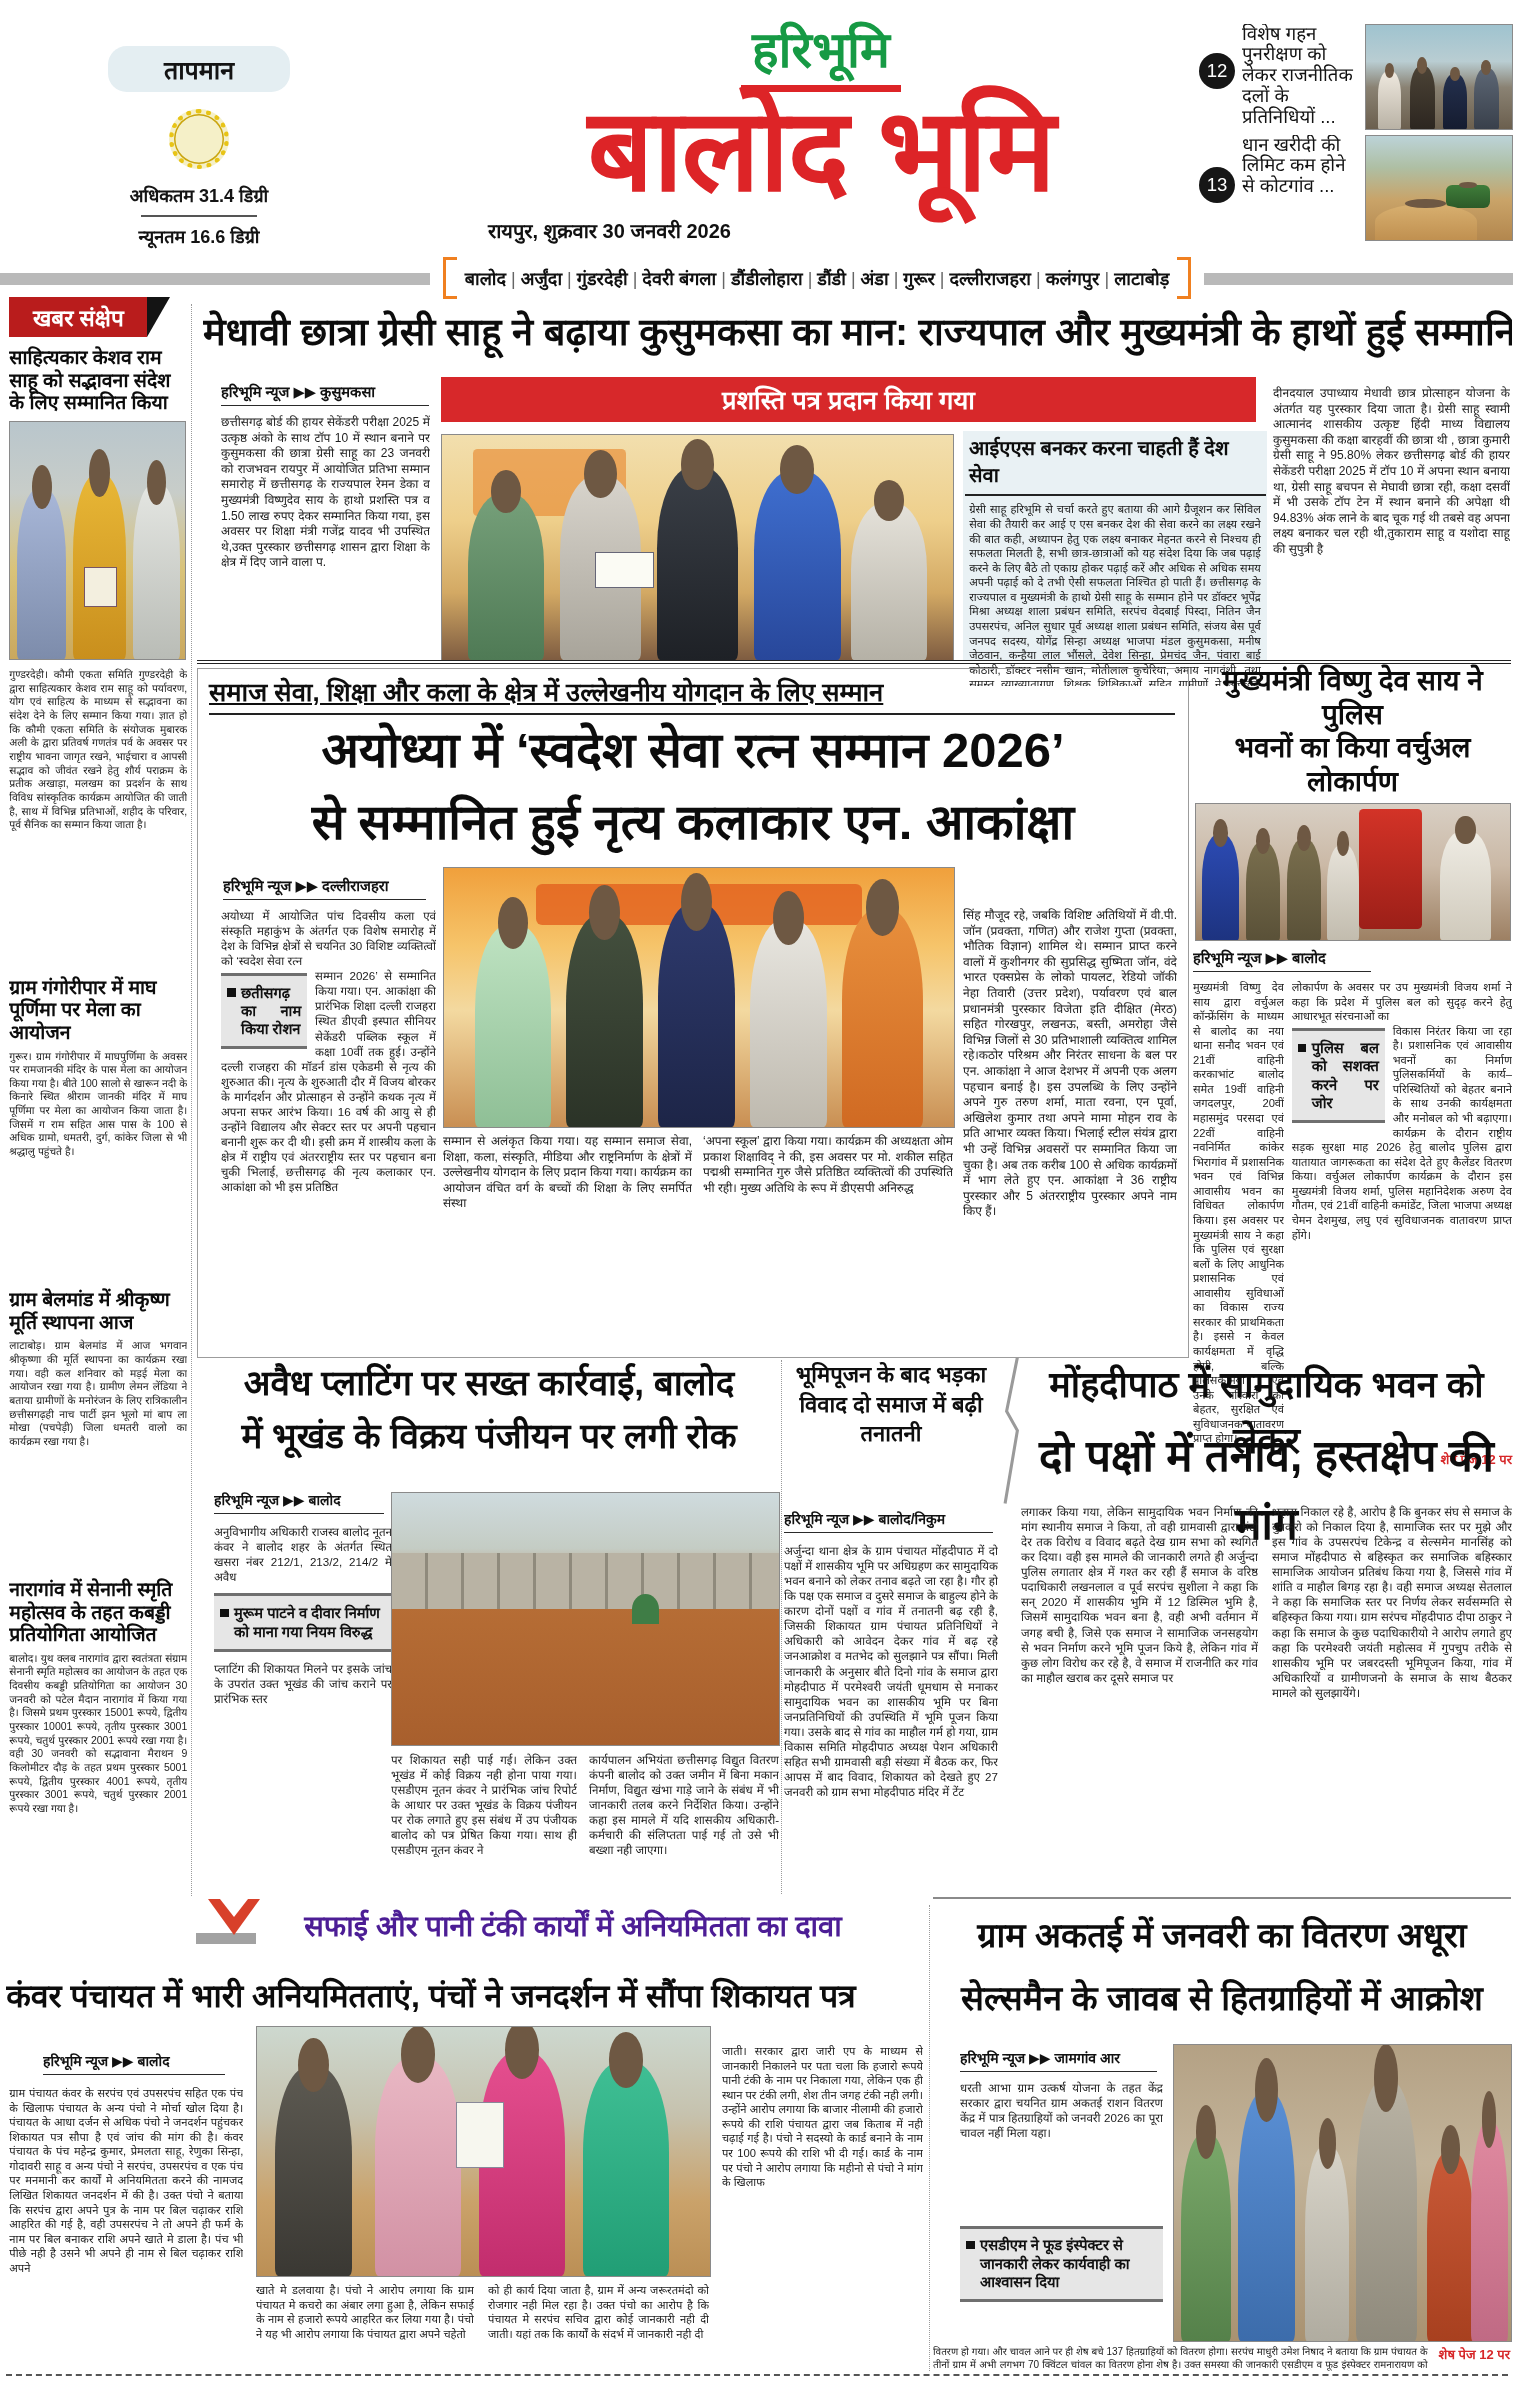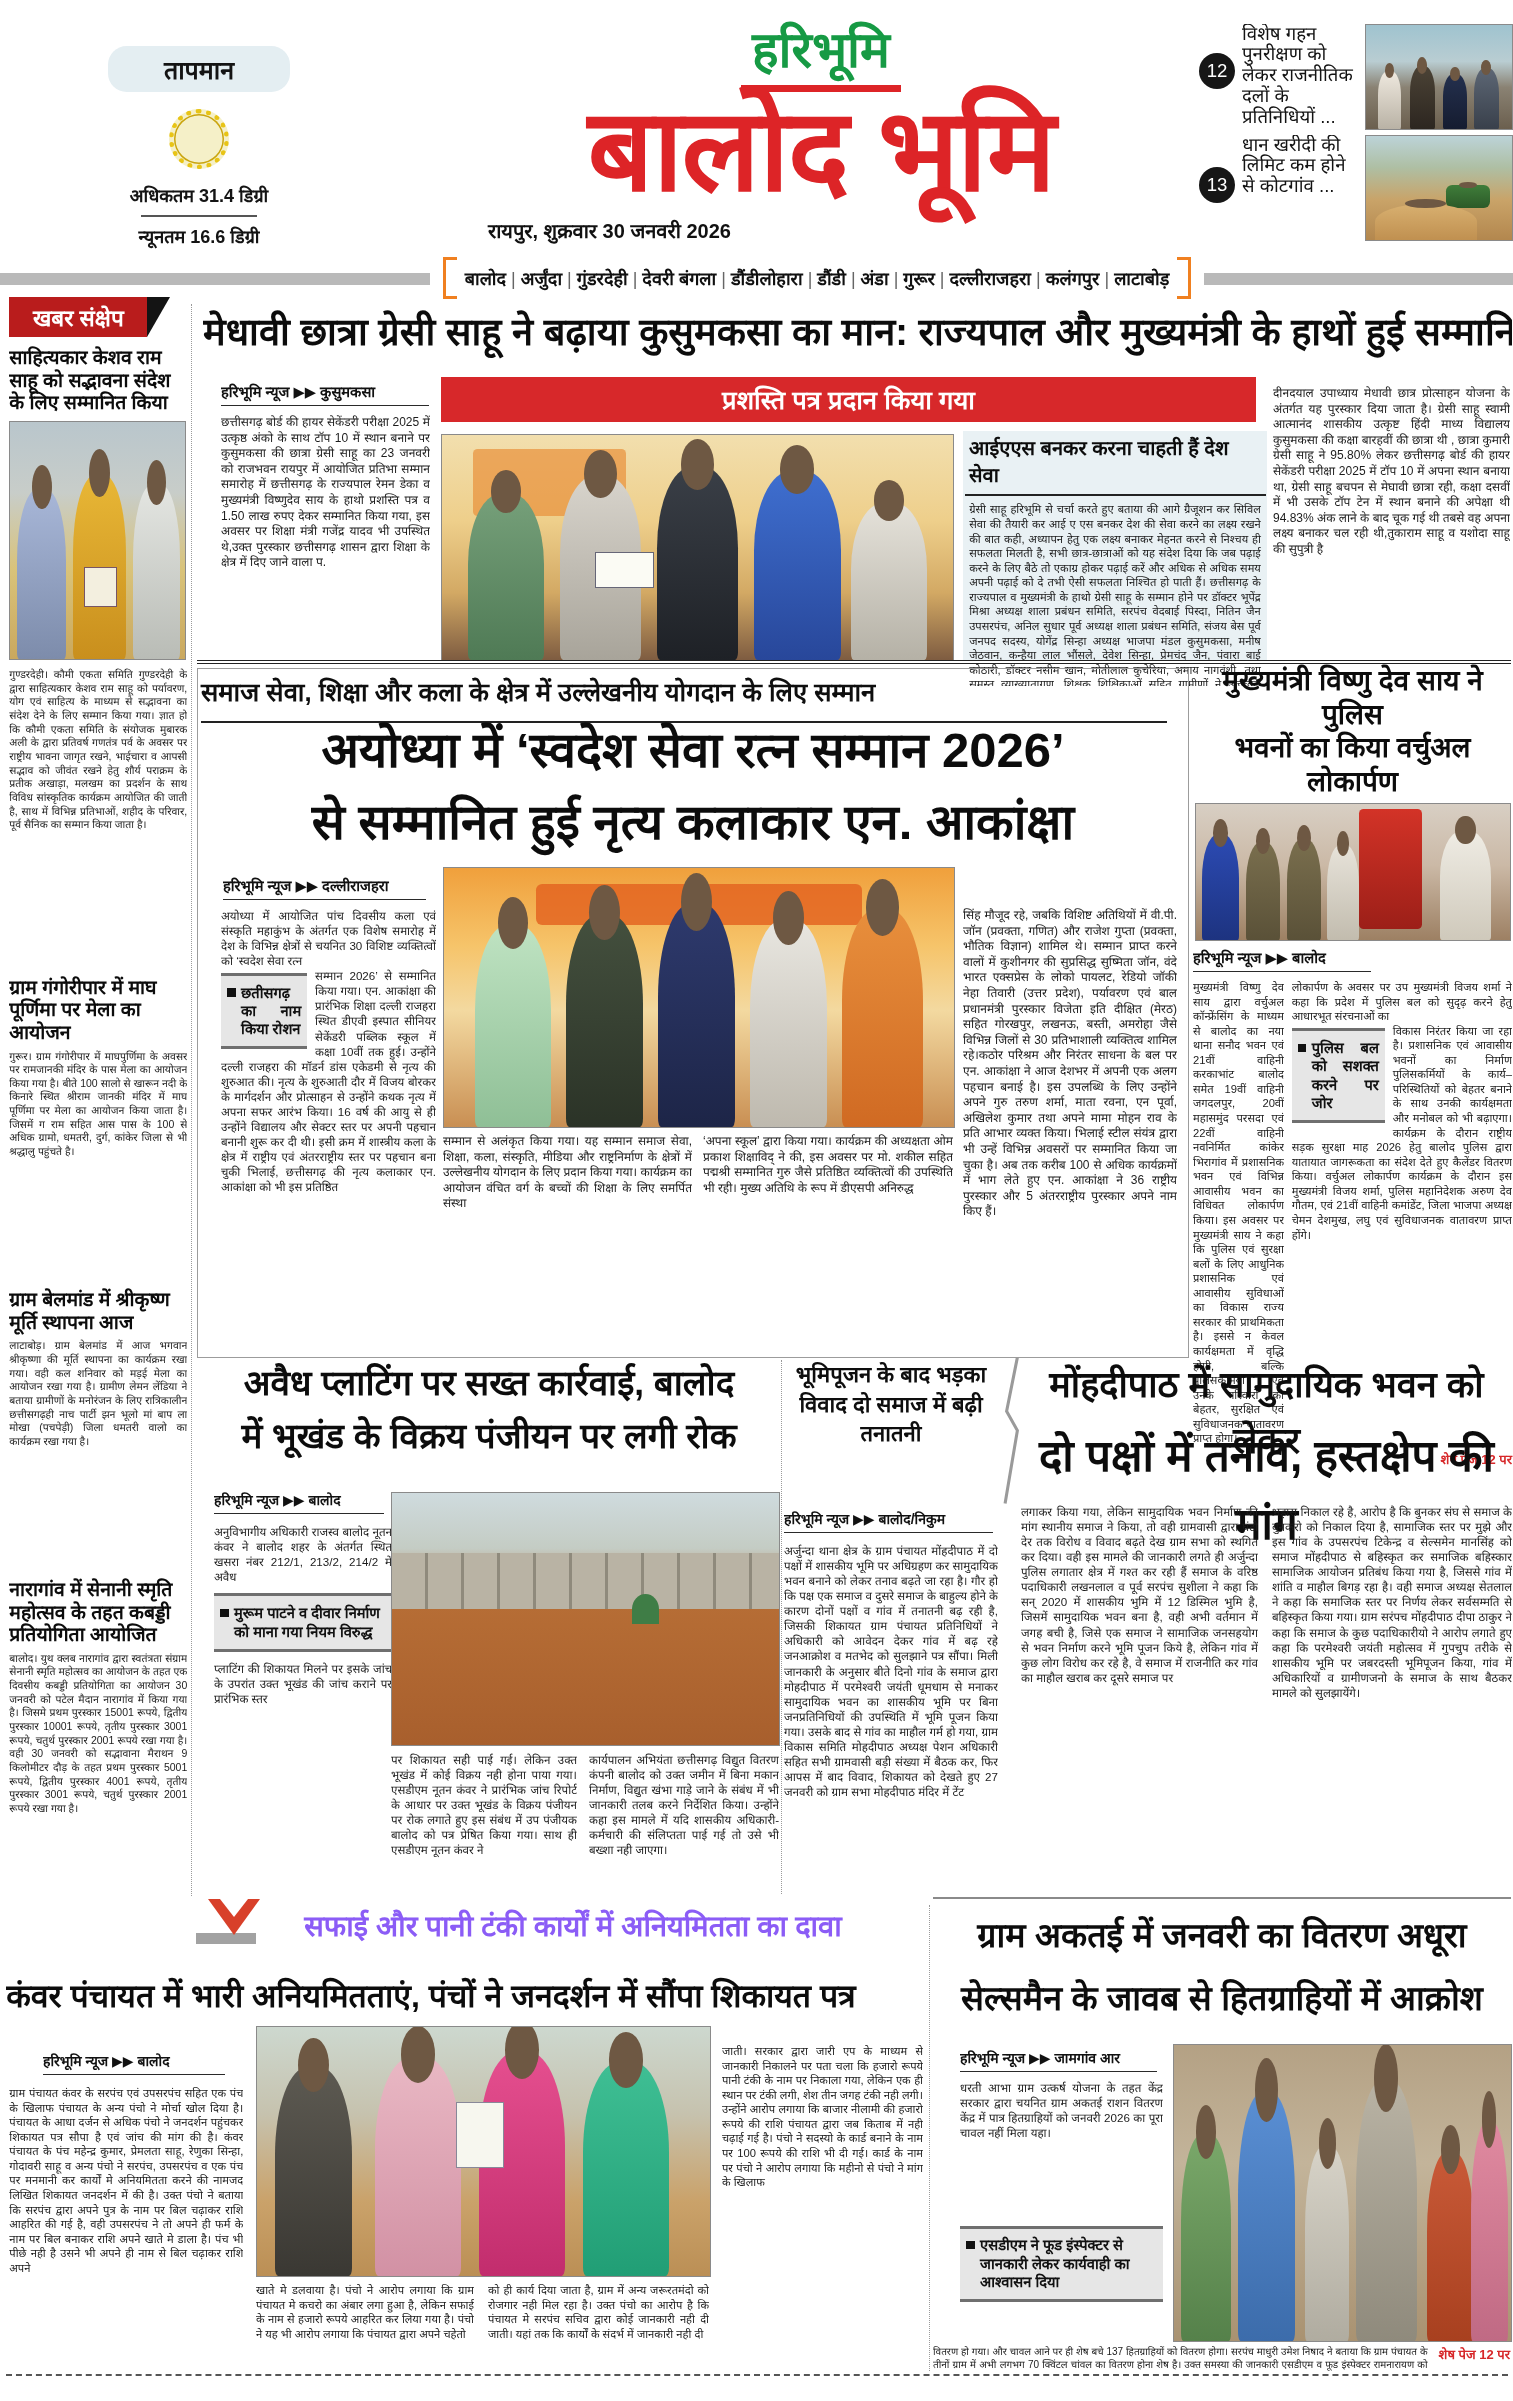--- a/index.html
+++ b/index.html
@@ -119,21 +119,21 @@
   <div class="abs" style="left:963px;top:431px;width:304px;height:229px;background:#e9f1f4;padding:0;">
     <div class="hl" style="font-size:20px;border-bottom:2.3px solid #222;padding:3.1px 4.6px 6.2px;margin:0 1.5px;">आईएएस बनकर करना चाहती हैं देश सेवा</div>
     <div class="colTxt" style="padding:6.2px 6.2px 0;height:184px;font-size:11.2px;">ग्रेसी साहू हरिभूमि से चर्चा करते हुए बताया की आगे ग्रैजूशन कर सिविल सेवा की तैयारी कर आई ए एस बनकर देश की सेवा करने का लक्ष्य रखने की बात कही, अध्यापन हेतु एक लक्ष्य बनाकर मेहनत करने से निश्चय ही सफलता मिलती है, सभी छात्र-छात्राओं को यह संदेश दिया कि जब पढ़ाई करने के लिए बैठे तो एकाग्र होकर पढ़ाई करें और अधिक से अधिक समय अपनी पढ़ाई को दे तभी ऐसी सफलता निश्चित हो पाती हैं। छत्तीसगढ़ के राज्यपाल व मुख्यमंत्री के हाथो ग्रेसी साहू के सम्मान होने पर डॉक्टर भूपेंद्र मिश्रा अध्यक्ष शाला प्रबंधन समिति, सरपंच वेदबाई पिस्दा, नितिन जैन उपसरपंच, अनिल सुधार पूर्व अध्यक्ष शाला प्रबंधन समिति, संजय बेस पूर्व जनपद सदस्य, योगेंद्र सिन्हा अध्यक्ष भाजपा मंडल कुसुमकसा, मनीष जेठवान, कन्हैया लाल भौंसले, देवेश सिन्हा, प्रेमचंद जैन, पंवारा बाई कोठारी, डॉक्टर नसीम खान, मोतीलाल कुचेरिया, अमाय नागवंशी, तथा समस्त व्याख्यातागण, शिक्षक शिक्षिकाओं सहित ग्रामीणों ने उज्ज्वल भविष्य कामना की।</div>
   </div>
 
   <div class="abs colTxt" style="left:1273px;top:386px;width:237px;height:273px;font-size:12px;">दीनदयाल उपाध्याय मेधावी छात्र प्रोत्साहन योजना के अंतर्गत यह पुरस्कार दिया जाता है। ग्रेसी साहू स्वामी आत्मानंद शासकीय उत्कृष्ट हिंदी माध्य विद्यालय कुसुमकसा की कक्षा बारहवीं की छात्रा थी , छात्रा कुमारी ग्रेसी साहू ने 95.80% लेकर छत्तीसगढ़ बोर्ड की हायर सेकेंडरी परीक्षा 2025 में टॉप 10 में अपना स्थान बनाया था, ग्रेसी साहू बचपन से मेघावी छात्रा रही, कक्षा दसवीं में भी उसके टॉप टेन में स्थान बनाने की अपेक्षा थी 94.83% अंक लाने के बाद चूक गई थी तबसे वह अपना लक्ष्य बनाकर चल रही थी,तुकाराम साहू व यशोदा साहू की सुपुत्री है</div>
 
   <div class="abs" style="left:197px;top:660px;width:1314px;height:2.3px;border-top:1.5px solid #222;border-bottom:1.5px solid #222;"></div>
 
   <div class="abs frame" style="left:197px;top:668px;width:990px;height:688px;">
-    <div class="kick" style="position:absolute;left:3px;top:4.6px;width:966px;font-size:25.6px;border-bottom:2.3px solid #222;padding-bottom:12px;">समाज सेवा, शिक्षा और कला के क्षेत्र में उल्लेखनीय योगदान के लिए सम्मान</div>
+    <div class="kick" style="position:absolute;left:11px;top:4.6px;width:966px;font-size:25.6px;border-bottom:2.3px solid #222;padding-bottom:4px;text-decoration:underline;">समाज सेवा, शिक्षा और कला के क्षेत्र में उल्लेखनीय योगदान के लिए सम्मान</div>
     <div class="hl" style="position:absolute;left:0;top:46px;width:100%;text-align:center;font-size:49px;">अयोध्या में ‘स्वदेश सेवा रत्न सम्मान 2026’</div>
     <div class="hl" style="position:absolute;left:0;top:118px;width:100%;text-align:center;font-size:49px;">से सम्मानित हुई नृत्य कलाकार एन. आकांक्षा</div>
     <div class="bl" style="position:absolute;left:25px;top:206px;width:203px;">हरिभूमि न्यूज ▶▶ दल्लीराजहरा</div>
 
     <div style="position:absolute;left:23px;top:239px;width:215px;height:445px;overflow:hidden;" class="colTxt">
       <p class="pbody">अयोध्या में आयोजित पांच दिवसीय कला एवं संस्कृति महाकुंभ के अंतर्गत एक विशेष समारोह में देश के विभिन्न क्षेत्रों से चयनित 30 विशिष्ट व्यक्तित्वों को ‘स्वदेश सेवा रत्न</p>
       <div class="pull" style="float:left;width:74px;margin:4.6px 7.7px 3.1px 0;font-size:14.7px;">
         <span class="sq"></span>
         <span>छतीसगढ़ का नाम किया रोशन</span>
       </div>
@@ -214,21 +214,21 @@
     <div class="hl" style="position:absolute;left:237px;top:0;width:491px;text-align:center;font-size:36px;line-height:1.55;">मोंहदीपाठ में सामुदायिक भवन को लेकर</div>
     <div class="hl" style="position:absolute;left:237px;top:65px;width:491px;text-align:center;font-size:44px;line-height:1.55;">दो पक्षों में तनाव, हस्तक्षेप की मांग</div>
     <div class="colTxt" style="position:absolute;left:237px;top:147px;width:237px;height:392px;">लगाकर किया गया, लेकिन सामुदायिक भवन निर्माण की मांग स्थानीय समाज ने किया, तो वही ग्रामवासी द्वारा घंटो देर तक विरोध व विवाद बढ़ते देख ग्राम सभा को स्थगित कर दिया। वही इस मामले की जानकारी लगते ही अर्जुन्दा पुलिस लगातार क्षेत्र में गश्त कर रही हैं समाज के वरिष्ठ पदाधिकारी लखनलाल व पूर्व सरपंच सुशीला ने कहा कि सन् 2020 में शासकीय भुमि में 12 डिस्मिल भुमि है, जिसमें सामुदायिक भवन बना है, वही अभी वर्तमान में जगह बची है, जिसे एक समाज ने सामाजिक जनसहयोग से भवन निर्माण करने भूमि पूजन किये है, लेकिन गांव में कुछ लोग विरोध कर रहे है, वे समाज में राजनीति कर गांव का माहौल खराब कर दूसरे समाज पर</div>
     <div class="colTxt" style="position:absolute;left:488px;top:147px;width:240px;height:392px;">भड़ास निकाल रहे है, आरोप है कि बुनकर संघ से समाज के बुनकरो को निकाल दिया है, सामाजिक स्तर पर मुझे और इस गांव के उपसरपंच टिकेन्द्र व सेल्समेन मानसिंह को समाज मोंहदीपाठ से बहिस्कृत कर समाजिक बहिस्कार सामाजिक आयोजन प्रतिबंध किया गया है, जिससे गांव में शांति व माहौल बिगड़ रहा है। वही समाज अध्यक्ष सेतलाल ने कहा कि समाजिक स्तर पर निर्णय लेकर सर्वसम्मति से बहिस्कृत किया गया। ग्राम सरंपच मोंहदीपाठ दीपा ठाकुर ने कहा कि समाज के कुछ पदाधिकारीयो ने आरोप लगाते हुए कहा कि परमेश्वरी जयंती महोत्सव में गुपचुप तरीके से शासकीय भूमि पर जबरदस्ती भूमिपूजन किया, गांव में अधिकारियों व ग्रामीणजनो के समाज के साथ बैठकर मामले को सुलझायेंगे।</div>
   </div>
 
   <div class="abs" style="left:196px;top:1933px;width:60px;height:11px;background:#a2a2a2;"></div>
   <div class="abs" style="left:208px;top:1899px;width:0;height:0;border-left:26px solid transparent;border-right:26px solid transparent;border-top:36px solid #d8402a;"></div>
   <div class="abs" style="left:220px;top:1899px;width:0;height:0;border-left:14px solid transparent;border-right:14px solid transparent;border-top:18.6px solid #ffffff;"></div>
 
-  <div class="abs" style="left:267px;top:1905px;width:612px;text-align:center;font-size:29px;font-weight:800;color:#8b5cf6;">सफाई और पानी टंकी कार्यों में अनियमितता का दावा</div>
+  <div class="abs" style="left:267px;top:1905px;width:612px;text-align:center;font-size:29px;font-weight:800;color:#4c1d95;">सफाई और पानी टंकी कार्यों में अनियमितता का दावा</div>
   <div class="abs hl" style="left:6.2px;top:1973px;width:918px;height:60px;font-size:32px;white-space:nowrap;overflow:hidden;">कंवर पंचायत में भारी अनियमितताएं, पंचों ने जनदर्शन में सौंपा शिकायत पत्र</div>
   <div class="abs bl" style="left:43px;top:2051px;width:182px;font-size:14px;">हरिभूमि न्यूज ▶▶ बालोद</div>
 
   <div class="abs colTxt" style="left:9.3px;top:2086px;width:234px;height:282px;font-size:11.2px;">ग्राम पंचायत कंवर के सरपंच एवं उपसरपंच सहित एक पंच के खिलाफ पंचायत के अन्य पंचो ने मोर्चा खोल दिया है। पंचायत के आधा दर्जन से अधिक पंचो ने जनदर्शन पहुंचकर शिकायत पत्र सौपा है एवं जांच की मांग की है। कंवर पंचायत के पंच महेन्द्र कुमार, प्रेमलता साहू, रेणुका सिन्हा, गोदावरी साहू व अन्य पंचो ने सरपंच, उपसरपंच व एक पंच पर मनमानी कर कार्यों मे अनियमितता करने की नामजद लिखित शिकायत जनदर्शन में की है। उक्त पंचो ने बताया कि सरपंच द्वारा अपने पुत्र के नाम पर बिल चढ़ाकर राशि आहरित की गई है, वही उपसरपंच ने तो अपने ही फर्म के नाम पर बिल बनाकर राशि अपने खाते मे डाला है। पंच भी पीछे नही है उसने भी अपने ही नाम से बिल चढ़ाकर राशि अपने</div>
 
   <div class="ph" style="left:256px;top:2026px;width:453px;height:249px;background:linear-gradient(180deg,#cdd8cf 0%,#c6c2ae 35%,#caa26a 70%,#bb8f55 100%);">
     <i class="fig" style="left:4%;width:17%;height:84%;background:linear-gradient(#5d5a52,#3a3833);"></i>
     <i class="fig" style="left:26%;width:19%;height:88%;background:linear-gradient(#e9b8c4,#d291a4);"></i>
     <i class="fig" style="left:49%;width:19%;height:90%;background:linear-gradient(#e54f8f,#c22d6d);"></i>
     <i class="fig" style="left:72%;width:19%;height:86%;background:linear-gradient(#3fbf94,#219e75);"></i>

